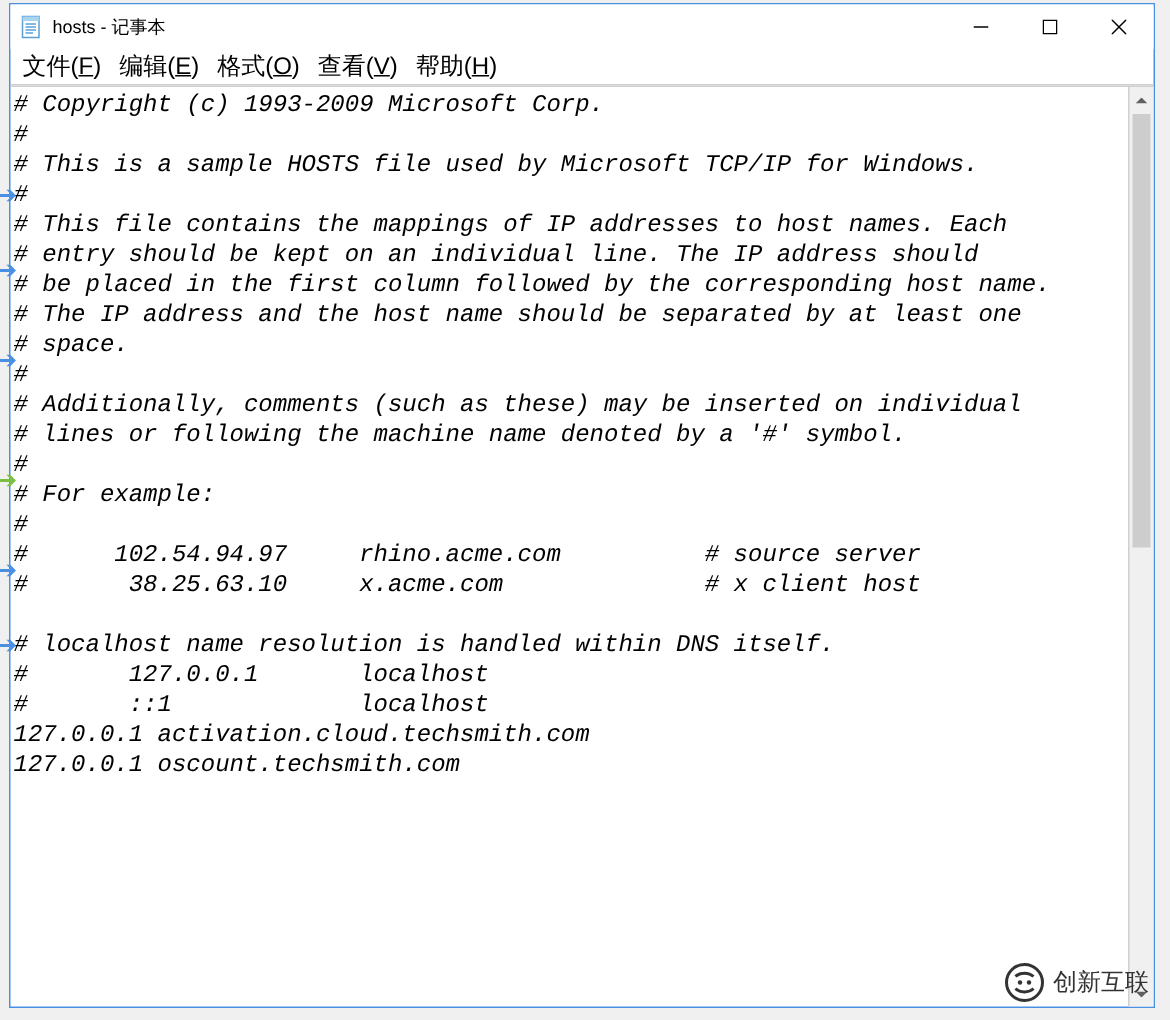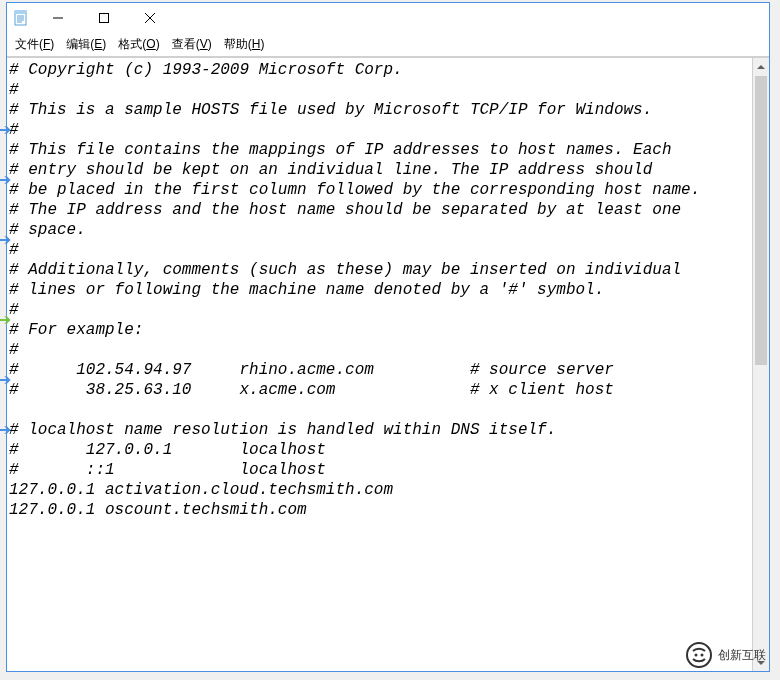--- a/index.html
+++ b/index.html
@@ -4,32 +4,32 @@
   <style>
     * { margin:0; padding:0; box-sizing:border-box; }
     body { width:780px; height:680px; font-family:"Segoe UI","Microsoft YaHei",Tahoma,sans-serif; background:#f0f0f0; overflow:hidden; }
     .window { position:absolute; left:6px; top:2px; right:10px; bottom:8px; background:#fff; border:1px solid #4a90e2; display:flex; flex-direction:column; }
     .title-bar { height:30px; background:#fff; display:flex; align-items:center; padding-left:6px; }
     .title-bar .icon { width:16px; height:16px; margin-right:6px; }
     .title-bar .title { font-size:12px; color:#000; flex:1; }
     .win-controls { display:flex; height:30px; }
     .win-btn { width:46px; height:30px; display:flex; align-items:center; justify-content:center; background:transparent; border:none; }
     .win-btn svg{ stroke:#000; stroke-width:1; fill:none; }
-    .menu-bar { height:24px; display:flex; align-items:center; padding-left:8px; gap:12px; font-size:12px; color:#000; border-bottom:1px solid #d0d0d0; }
+    .menu-bar { height:24px; display:flex; align-items:center; padding-left:8px; gap:12px; font-size:16px; color:#000; border-bottom:1px solid #d0d0d0; }
     .menu-item { cursor:default; }
     .menu-item u{ text-decoration:underline; }
     .editor-wrap { flex:1; display:flex; position:relative; border-top:1px solid #d0d0d0; }
     .editor { flex:1; padding:2px 2px 0 2px; overflow:auto;font-style:italic; }
     .content { font-family:"SimSun","NSimSun","Courier New",monospace; font-size:16px; line-height:20px; white-space:pre; color:#000; }
     .scrollbar { position:absolute; right:0; top:0; bottom:0; width:17px; background:#f0f0f0; border-left:1px solid #d0d0d0; display:flex; flex-direction:column; }
     .sb-arrow { height:17px; display:flex; align-items:center; justify-content:center; }
     .sb-arrow svg{ fill:#606060; }
     .sb-thumb { margin:1px 2px; background:#cdcdcd; flex:1; max-height:420px; }
     .sb-track { flex:1; }
-    .watermark { position:absolute; right:14px; bottom:12px; display:flex; align-items:center; gap:6px; color:#333; font-size:12px; font-family:"Microsoft YaHei",sans-serif; }
+    .watermark { position:absolute; right:14px; bottom:12px; display:flex; align-items:center; gap:6px; color:#333; font-size:16px; font-family:"Microsoft YaHei",sans-serif; }
     .watermark .logo { width:26px; height:26px; }
     .left-hint { position:absolute; left:0; top:110px; bottom:40px; width:6px; pointer-events:none; }
     .left-hint span { position:absolute; left:-2px; color:#4a90e2; font-size:16px; }
     .left-hint span:nth-child(1){ top:10px;} .left-hint span:nth-child(2){ top:60px;} .left-hint span:nth-child(3){ top:120px;}
     .left-hint span.g{ color:#7ac142;} .left-hint span:nth-child(4){ top:200px;} .left-hint span:nth-child(5){ top:260px;} .left-hint span:nth-child(6){ top:310px;}
   </style>
 </head>
 <body>
 
 <div class="window">
@@ -37,20 +37,21 @@
     <span class="icon">
       <svg viewBox="0 0 16 16" width="16" height="16">
           <rect x="2" y="1" width="11" height="14" fill="#fff" stroke="#5aa0d8"></rect>
           <rect x="2" y="1" width="11" height="3" fill="#a8d4f0"></rect>
           <line x1="4" y1="6" x2="11" y2="6" stroke="#5aa0d8"></line>
           <line x1="4" y1="8" x2="11" y2="8" stroke="#5aa0d8"></line>
           <line x1="4" y1="10" x2="11" y2="10" stroke="#5aa0d8"></line>
           <line x1="4" y1="12" x2="9" y2="12" stroke="#5aa0d8"></line>
         </svg>
     </span>
+    <span class="title">hosts - 记事本</span>
     <div class="win-controls">
       <button class="win-btn">
           <svg width="10" height="10">
             <line x1="0" y1="5" x2="10" y2="5"></line>
           </svg>
         </button>
       <button class="win-btn">
           <svg width="10" height="10">
             <rect x="0.5" y="0.5" width="9" height="9"></rect>
           </svg>

